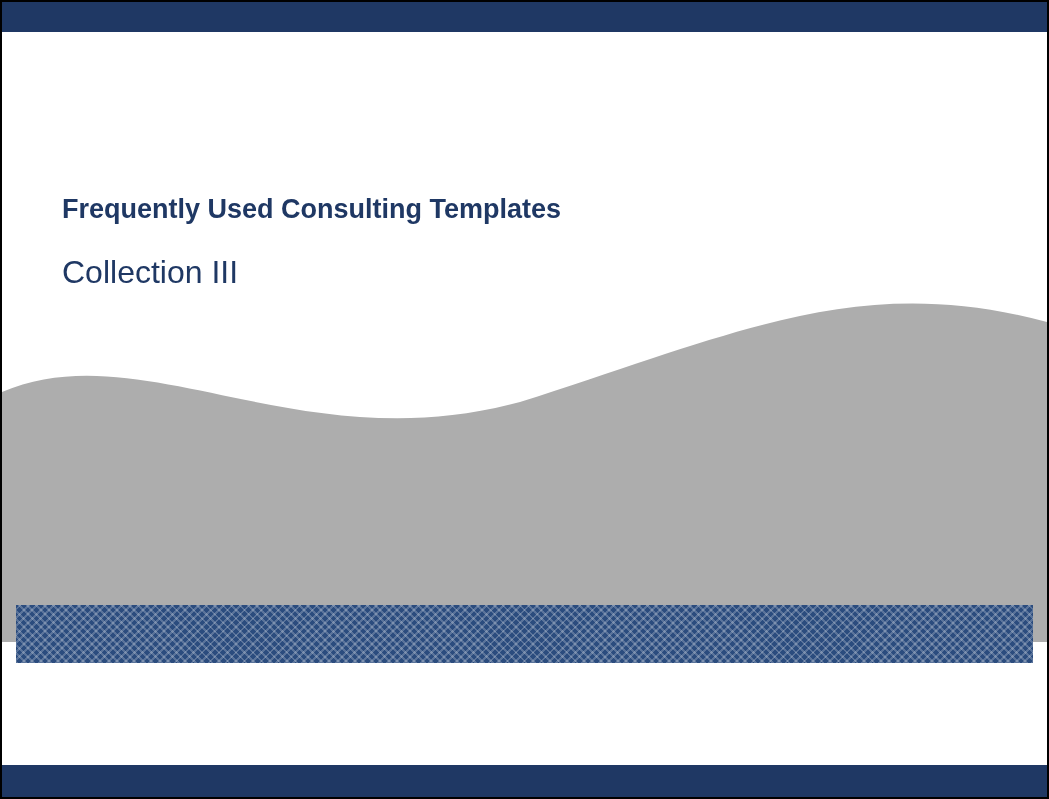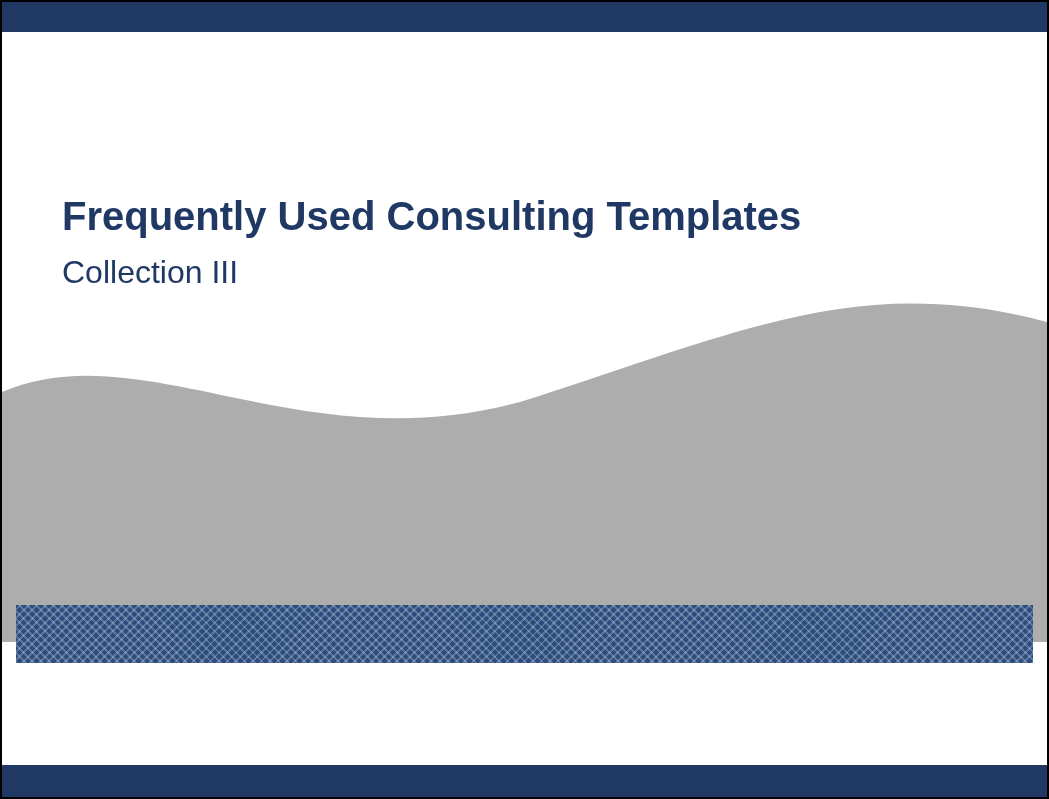--- a/index.html
+++ b/index.html
@@ -25,21 +25,21 @@
     bottom: 0;
     left: 0;
     right: 0;
     height: 32px;
     background: #1f3864;
   }
   .title {
     position: absolute;
     top: 192px;
     left: 60px;
-    font-size: 40px;
+    font-size: 27px;
     font-weight: bold;
     color: #1f3864;
   }
   .subtitle {
     position: absolute;
     top: 252px;
     left: 60px;
     font-size: 32px;
     font-weight: normal;
     color: #1f3864;

